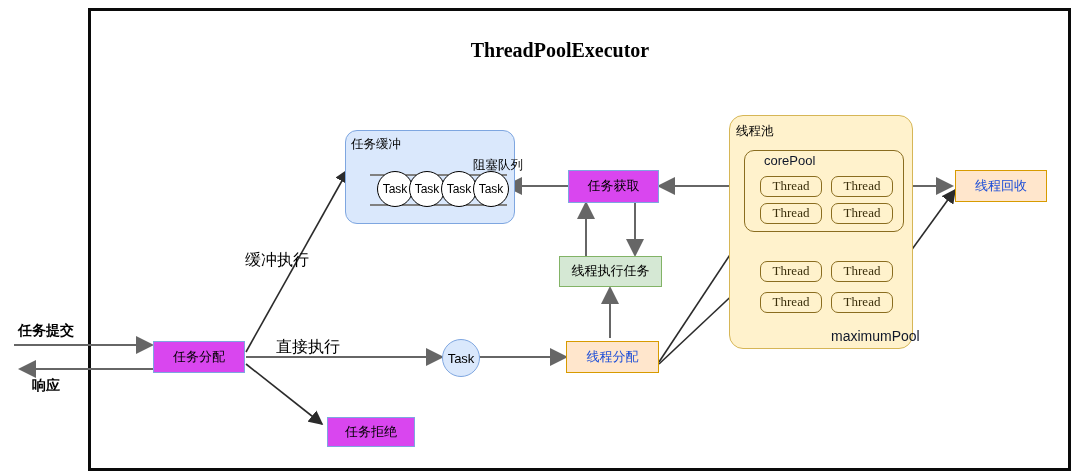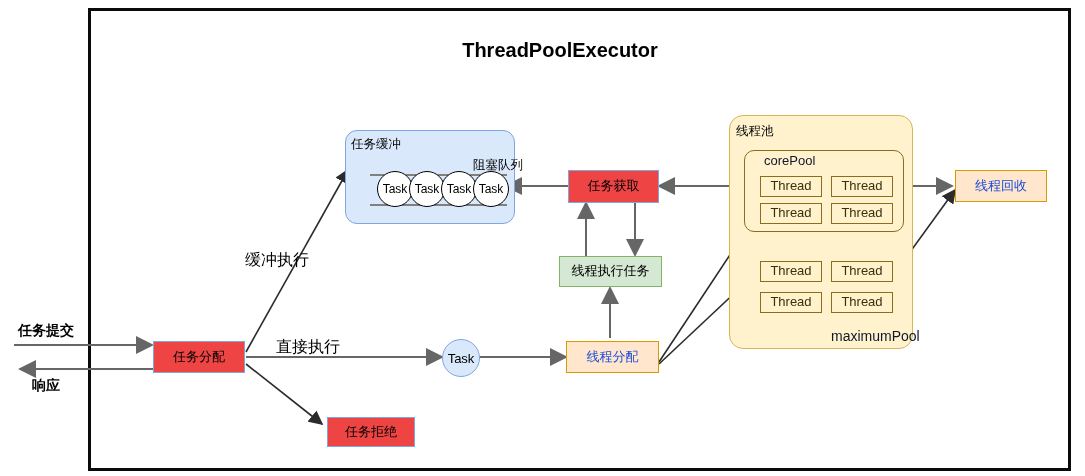--- a/index.html
+++ b/index.html
@@ -1,27 +1,27 @@
 <!DOCTYPE html>
 <html><head>
 <meta charset="utf-8">
 <style>
   html,body{margin:0;padding:0;background:#ffffff;}
   body{width:1085px;height:476px;position:relative;overflow:hidden;
        font-family:"Liberation Sans","DejaVu Sans",sans-serif;}
   #stage{position:absolute;left:0;top:0;width:1085px;height:476px;}
   svg.layer{position:absolute;left:0;top:0;width:1085px;height:476px;overflow:visible;}
   .node{position:absolute;box-sizing:border-box;display:flex;align-items:center;
-        justify-content:center;text-align:left;line-height:1.15;}
-  .blue{background:#ef4444;border:1px solid #7ea6e0;color:#000;}
+        justify-content:center;text-align:left;line-height:1.15;font-family:Liberation Serif, serif;}
+  .blue{background:#d946ef;border:1px solid #7ea6e0;color:#000;}
   .green{background:#d5e8d4;border:1px solid #82b366;color:#000;}
   .yellow{background:#ffe6cc;border:1px solid #d79b00;color:#1d4ed8;}
   .pool-outer{background:#fff2cc;border:1px solid #d6b656;border-radius:14px;}
   .pool-inner{background:#fff2cc;border:1px solid #8a6d1f;border-radius:10px;}
-  .thread{background:#fff2cc;border:1px solid #8a6d1f;border-radius:0;
+  .thread{background:#fff2cc;border:1px solid #8a6d1f;border-radius:7px;
           font-size:13px;color:#3b2f0b;}
   .buffer{background:#dae8fc;border:1px solid #7ea6e0;border-radius:12px;}
   .title{font-size:20px;font-weight:bold;color:#000;}
   .lbl{position:absolute;font-size:16px;color:#000;white-space:nowrap;}
   .lbl-bold{position:absolute;font-size:14px;font-weight:bold;color:#000;white-space:nowrap;}
   .cap{position:absolute;font-size:12.5px;color:#000;white-space:nowrap;}
   .cap-en{position:absolute;font-size:14px;color:#0f172a;white-space:nowrap;}
   .taskcirc{position:absolute;border-radius:50%;background:#fff;border:1.6px solid #000;
             display:flex;align-items:center;justify-content:center;font-size:12px;color:#000;}
   .bigtask{position:absolute;border-radius:50%;background:#dae8fc;border:1.4px solid #7ea6e0;

